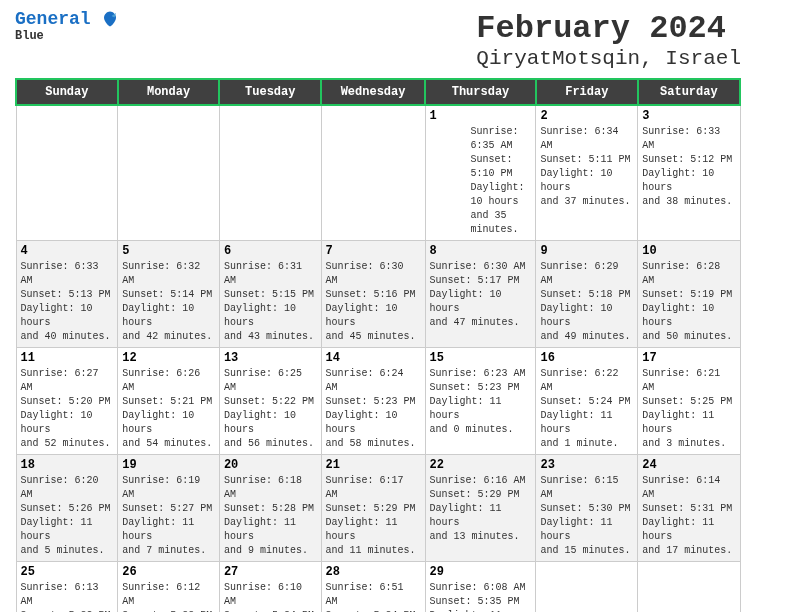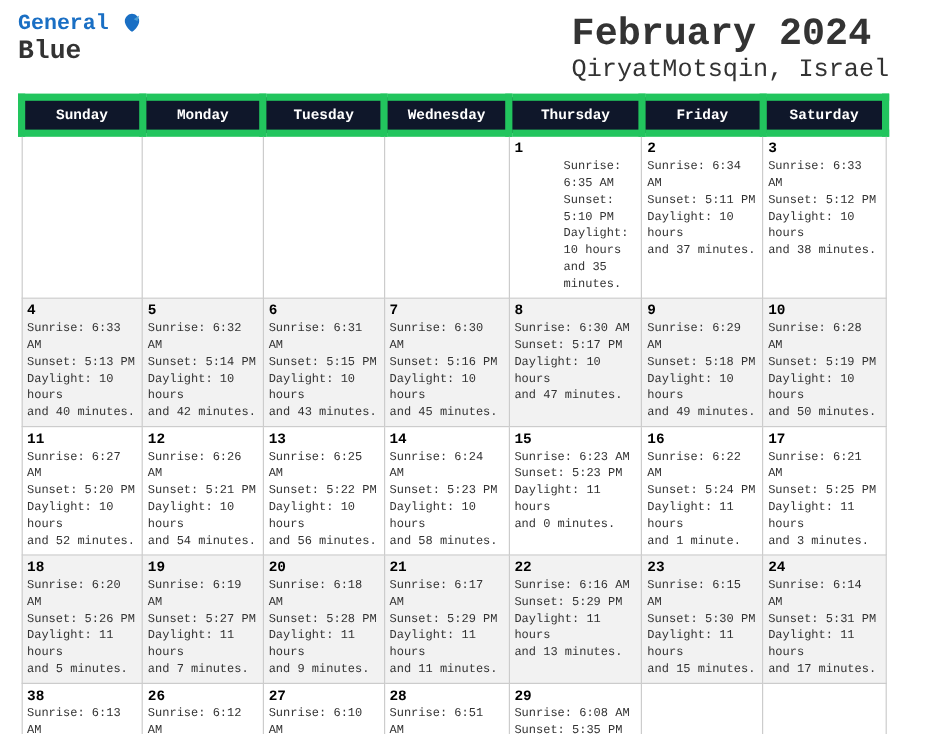--- a/index.html
+++ b/index.html
@@ -36,26 +36,26 @@
     .sub-title {
       font-size: 21px;
       color: #333;
     }
     table {
       width: 100%;
       border-collapse: collapse;
       font-size: 11px;
     }
     thead tr th {
-      background-color: #0f172a;
+      background-color: #404040;
       color: #fff;
       text-align: center;
       padding: 5px 3px;
       font-size: 12px;
-      border: 6px solid #22c55e;
+      border: 2px solid #22c55e;
     }
     tbody tr td {
       border: 1px solid #ccc;
       vertical-align: top;
       padding: 3px 4px;
       height: 82px;
       width: 113px;
     }
     tbody tr:nth-child(even) td {
       background-color: #f2f2f2;
@@ -84,21 +84,21 @@
   <div class="header">
     <div class="logo">
       <div>
         <div style="font-size:18px;font-weight:bold;color:#1a6fc4;line-height:1.1;">
           General
           <svg width="18" height="18" viewBox="0 0 24 24" style="display:inline-block;vertical-align:middle;">
             <path d="M12 2 C8 2 4 6 4 10 C4 14 8 20 12 22 C16 20 20 14 20 10 C20 6 16 2 12 2 Z" fill="#1a6fc4"></path>
             <path d="M14 8 L20 4 L18 10 Z" fill="#4a9fd4"></path>
           </svg>
         </div>
-        <div style="font-size:22px;font-weight:bold;color:#333;line-height:1.1;">Blue</div>
+        <div style="font-size:12px;font-weight:bold;color:#333;line-height:1.1;">Blue</div>
       </div>
     </div>
     <div class="title-block">
       <div class="main-title">February 2024</div>
       <div class="sub-title">QiryatMotsqin, Israel</div>
     </div>
   </div>
 
   <table>
     <thead>
@@ -288,21 +288,21 @@
           <td>
             <div class="day-num">24</div>
             <div class="day-info" style="white-space: pre-line;">Sunrise: 6:14 AM
 Sunset: 5:31 PM
 Daylight: 11 hours
 and 17 minutes.</div>
           </td>
         </tr>
         <tr>
           <td>
-            <div class="day-num">38</div>
+            <div class="day-num">25</div>
             <div class="day-info" style="white-space: pre-line;">Sunrise: 6:13 AM
 Sunset: 5:32 PM
 Daylight: 11 hours
 and 19 minutes.</div>
           </td>
           <td>
             <div class="day-num">26</div>
             <div class="day-info" style="white-space: pre-line;">Sunrise: 6:12 AM
 Sunset: 5:33 PM
 Daylight: 11 hours

